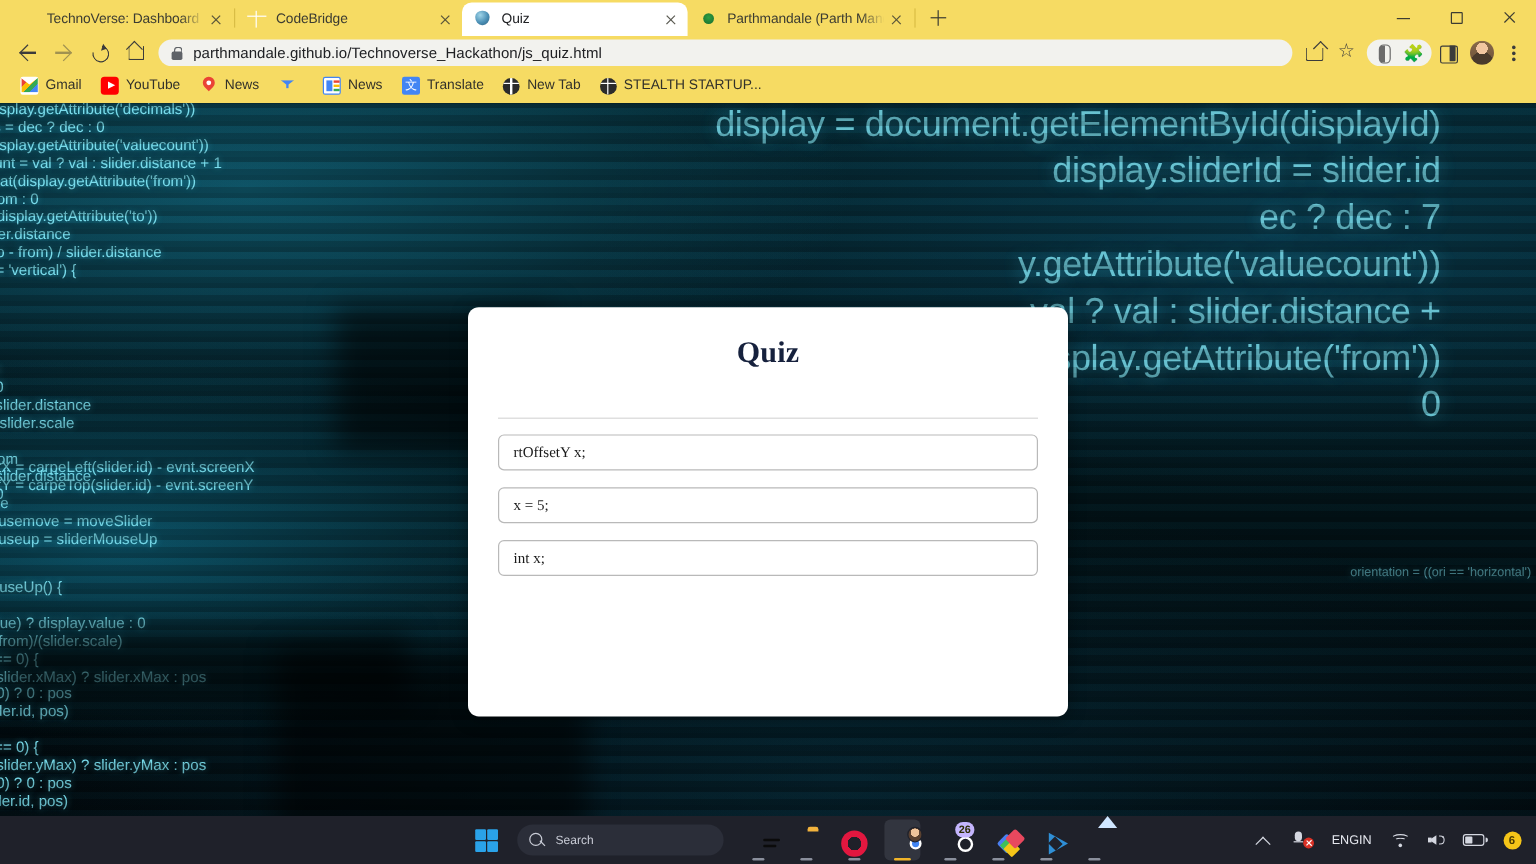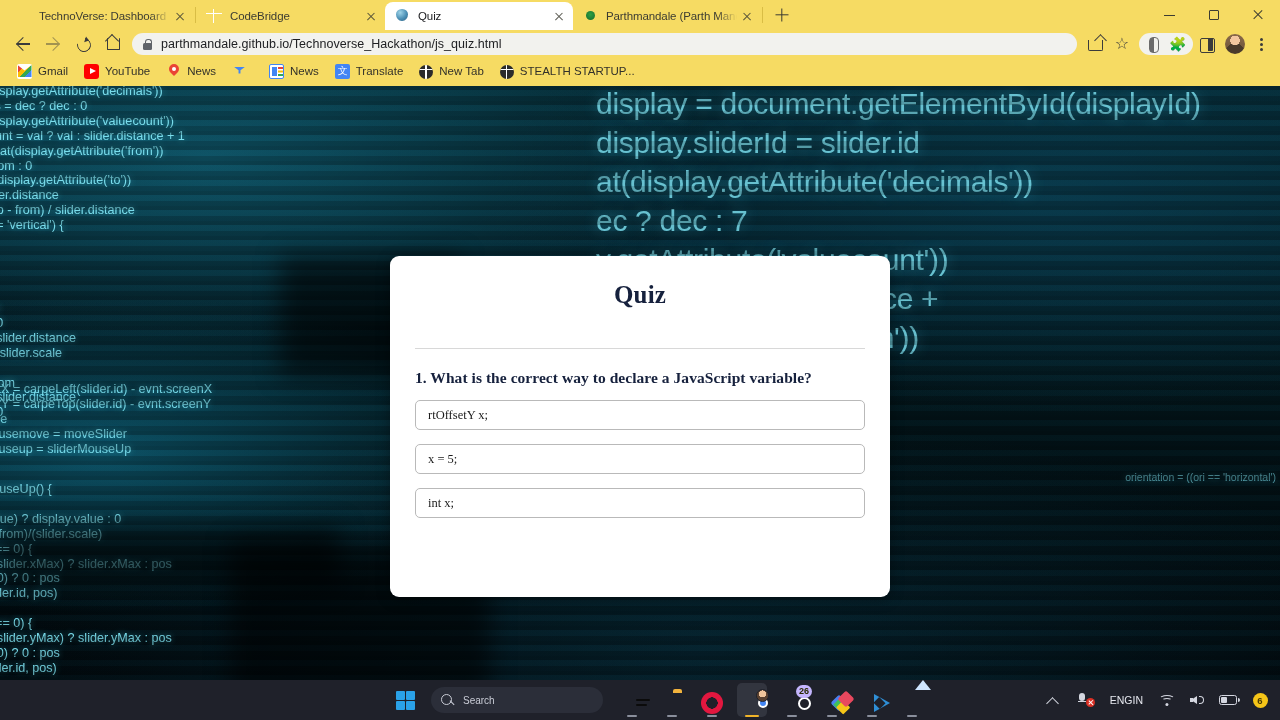--- a/index.html
+++ b/index.html
@@ -481,24 +481,23 @@
         <div>(pos &gt; slider.xMax) ? slider.xMax : pos</div>
         <div>(pos &lt; 0) ? 0 : pos</div>
         <div>Left(slider.id, pos)</div>
         <div>&nbsp;</div>
         <div>.xMax == 0) {</div>
         <div>(pos &gt; slider.yMax) ? slider.yMax : pos</div>
         <div>(pos &lt; 0) ? 0 : pos</div>
         <div>Top(slider.id, pos)</div>
       </div>
 
-    <div class="code-col code-big" style="top:-2px;" id="bgcbig">
+    <div class="code-col code-big" style="top:-2px;text-align:right;" id="bgcbig">
         <div>display = document.getElementById(displayId)</div>
         <div>display.sliderId = slider.id</div>
-        <div>at(display.getAttribute('decimals'))</div>
         <div>ec ? dec : 7</div>
         <div>y.getAttribute('valuecount'))</div>
         <div>val ? val : slider.distance +</div>
         <div>splay.getAttribute('from'))</div>
         <div>0</div>
       </div>
 
     <div class="code-col code-tiny" style="top:385px; right:4px;" id="bgctiny">orientation = ((ori == 'horizontal')</div>
 
     <div class="code-blur-lo" style="top:485px;" id="bgclo">
@@ -508,21 +507,20 @@
 
     <div class="scanlines"></div>
 
     <div class="dark-band" style="left:280px; top:170px; width:180px; height:120px;"></div>
     <div class="dark-band" style="left:0px; top:440px; width:340px; height:60px;"></div>
     <div class="dark-band" style="left:230px; top:455px; width:260px; height:210px;"></div>
 
     <div class="quiz-card">
       <div class="quiz-title">Quiz</div>
       <div class="quiz-divider"></div>
-      <div class="quiz-question">1. What is the correct way to declare a JavaScript variable?</div>
       <div class="options">
         <div class="option">rtOffsetY x;</div>
         <div class="option">x = 5;</div>
         <div class="option">int x;</div>
       </div>
     </div>
   </div>
 
   <div class="taskbar">
     <div class="tb-center">

